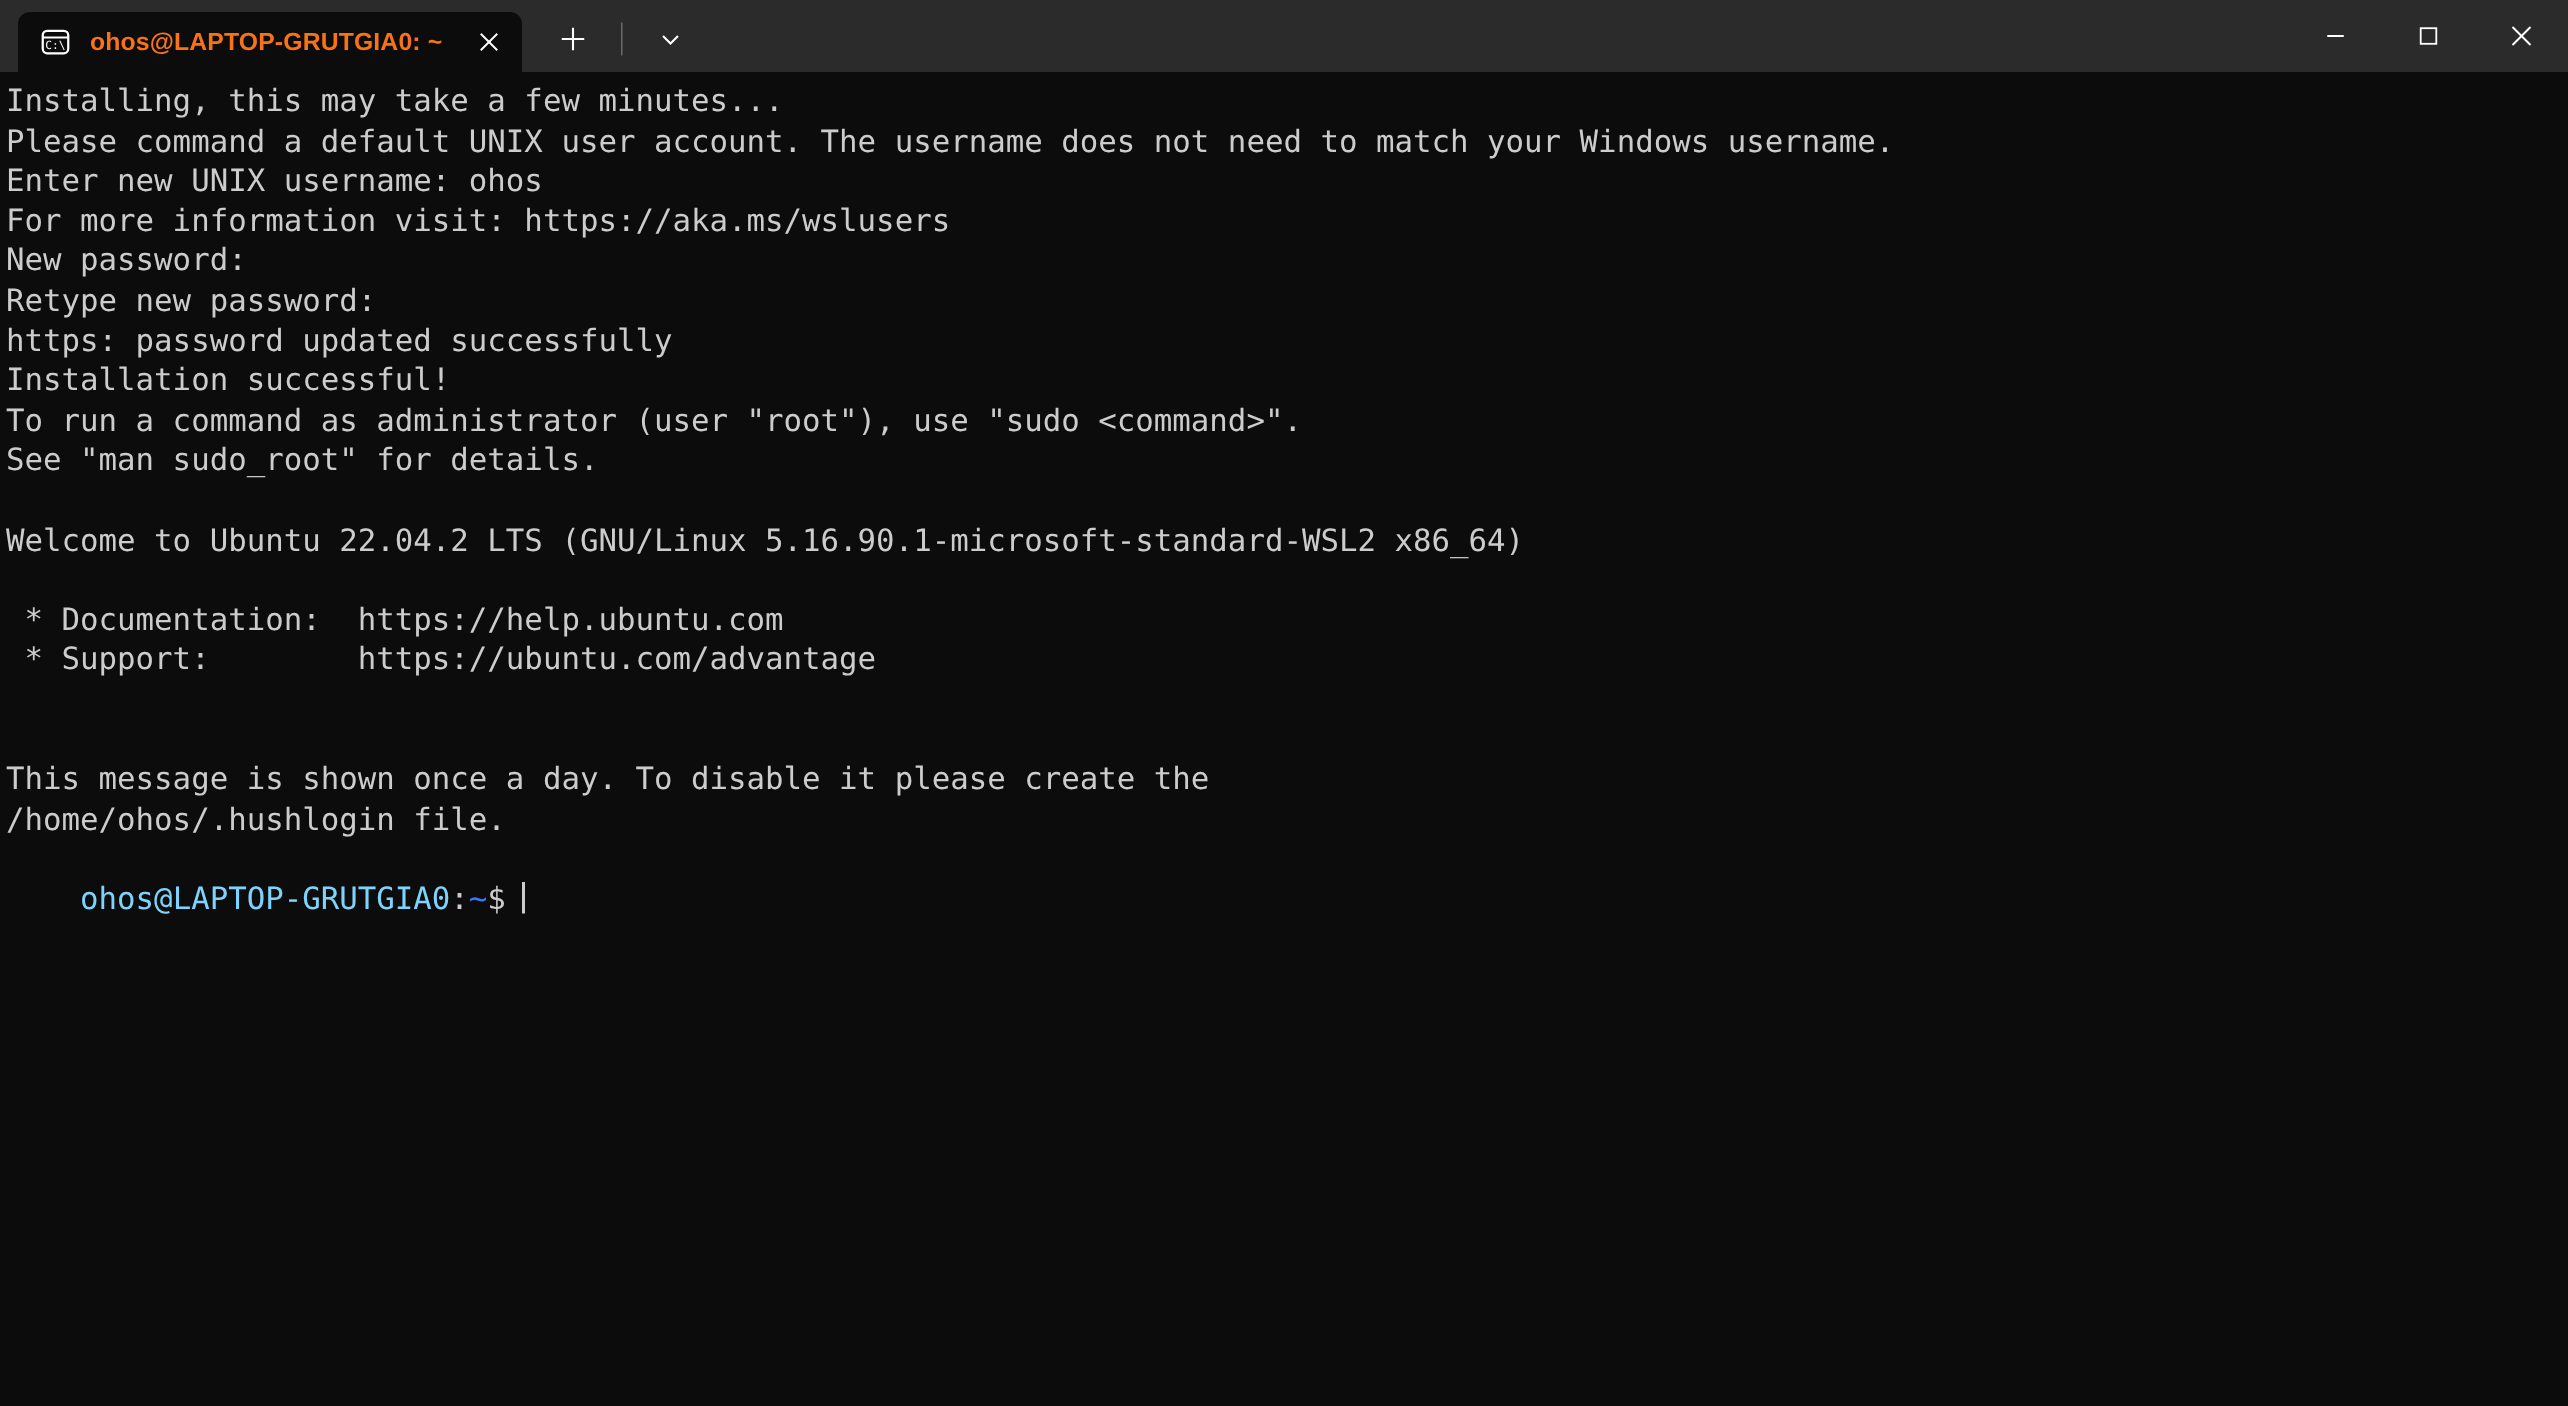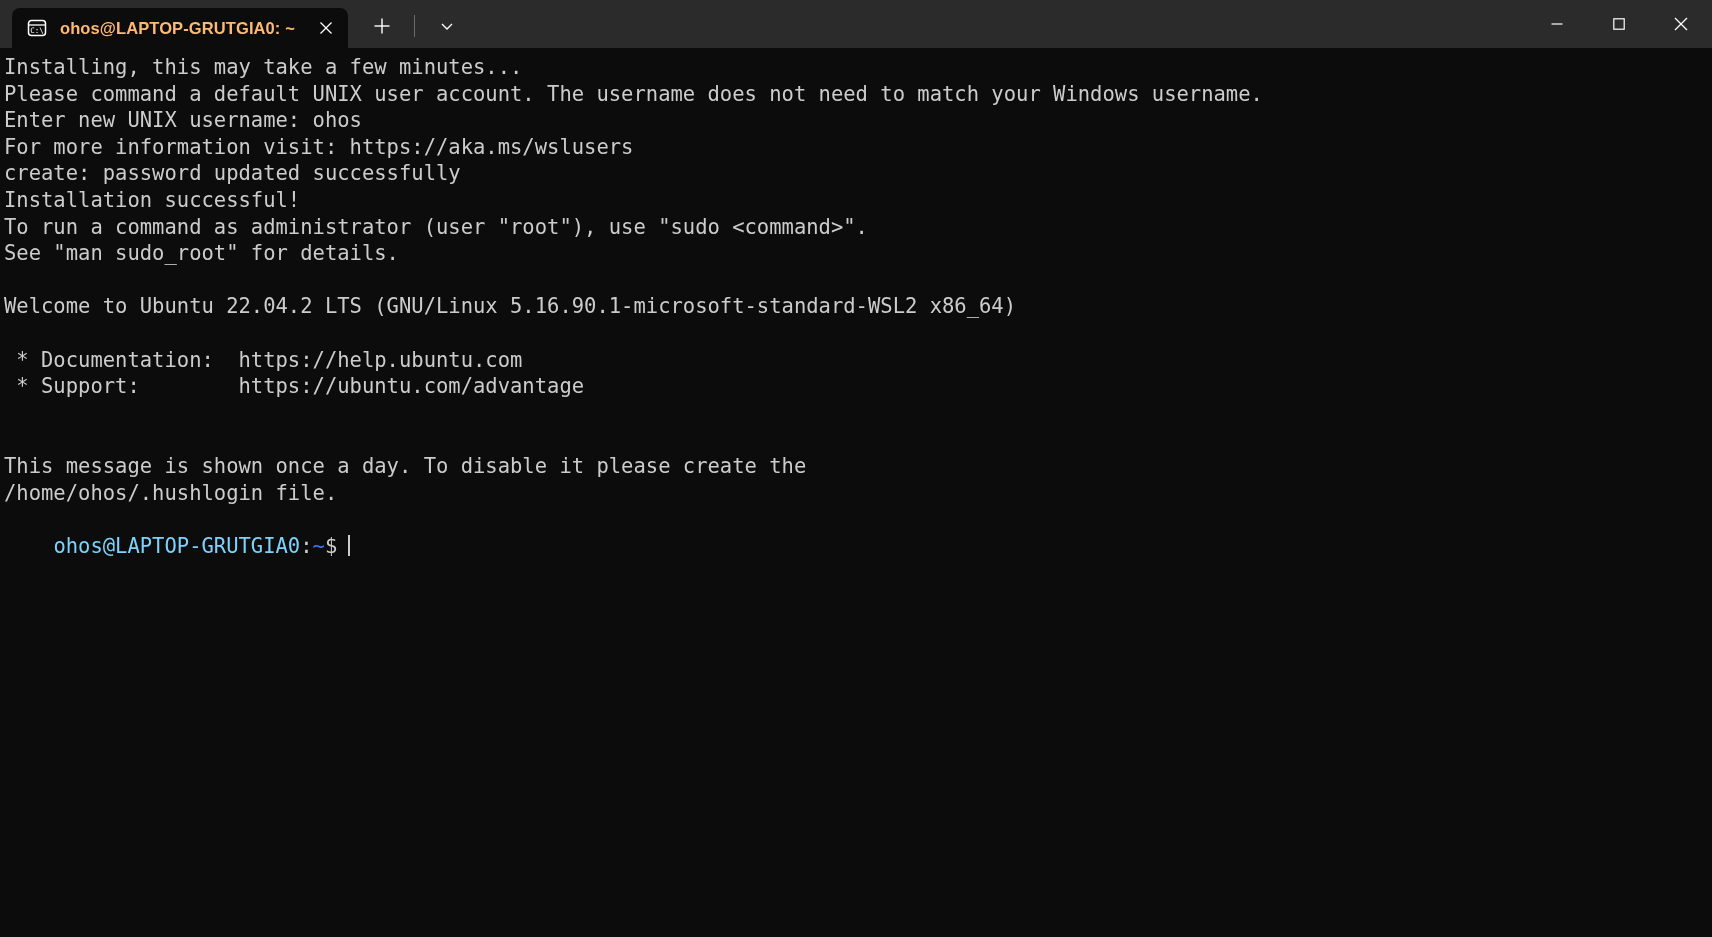--- a/index.html
+++ b/index.html
@@ -43,21 +43,21 @@
   .tab-icon {
     width: 22px;
     height: 22px;
     flex: 0 0 22px;
     margin-right: 12px;
     display: flex;
     align-items: center;
     justify-content: center;
   }
   .tab-title {
-    color: #fdba74;
+    color: #f97316;
     font-family: "Liberation Sans", sans-serif;
     font-size: 16.5px;
     font-weight: 600;
     letter-spacing: 0.1px;
     white-space: nowrap;
     flex: 1 1 auto;
   }
   .tab-close {
     width: 34px;
     height: 34px;
@@ -190,21 +190,23 @@
     </div>
   </div>
 </div>
 
 <div class="terminal">
   <div id="term-lines">
       <div class="term-line">Installing, this may take a few minutes...</div>
       <div class="term-line">Please command a default UNIX user account. The username does not need to match your Windows username.</div>
       <div class="term-line">Enter new UNIX username: ohos</div>
       <div class="term-line">For more information visit: https://aka.ms/wslusers</div>
-      <div class="term-line">create: password updated successfully</div>
+      <div class="term-line">New password:</div>
+      <div class="term-line">Retype new password:</div>
+      <div class="term-line">https: password updated successfully</div>
       <div class="term-line">Installation successful!</div>
       <div class="term-line">To run a command as administrator (user "root"), use "sudo &lt;command&gt;".</div>
       <div class="term-line">See "man sudo_root" for details.</div>
       <div class="term-line">&nbsp;</div>
       <div class="term-line">Welcome to Ubuntu 22.04.2 LTS (GNU/Linux 5.16.90.1-microsoft-standard-WSL2 x86_64)</div>
       <div class="term-line">&nbsp;</div>
       <div class="term-line"> * Documentation:  https://help.ubuntu.com</div>
       <div class="term-line"> * Support:        https://ubuntu.com/advantage</div>
       <div class="term-line">&nbsp;</div>
       <div class="term-line">&nbsp;</div>

